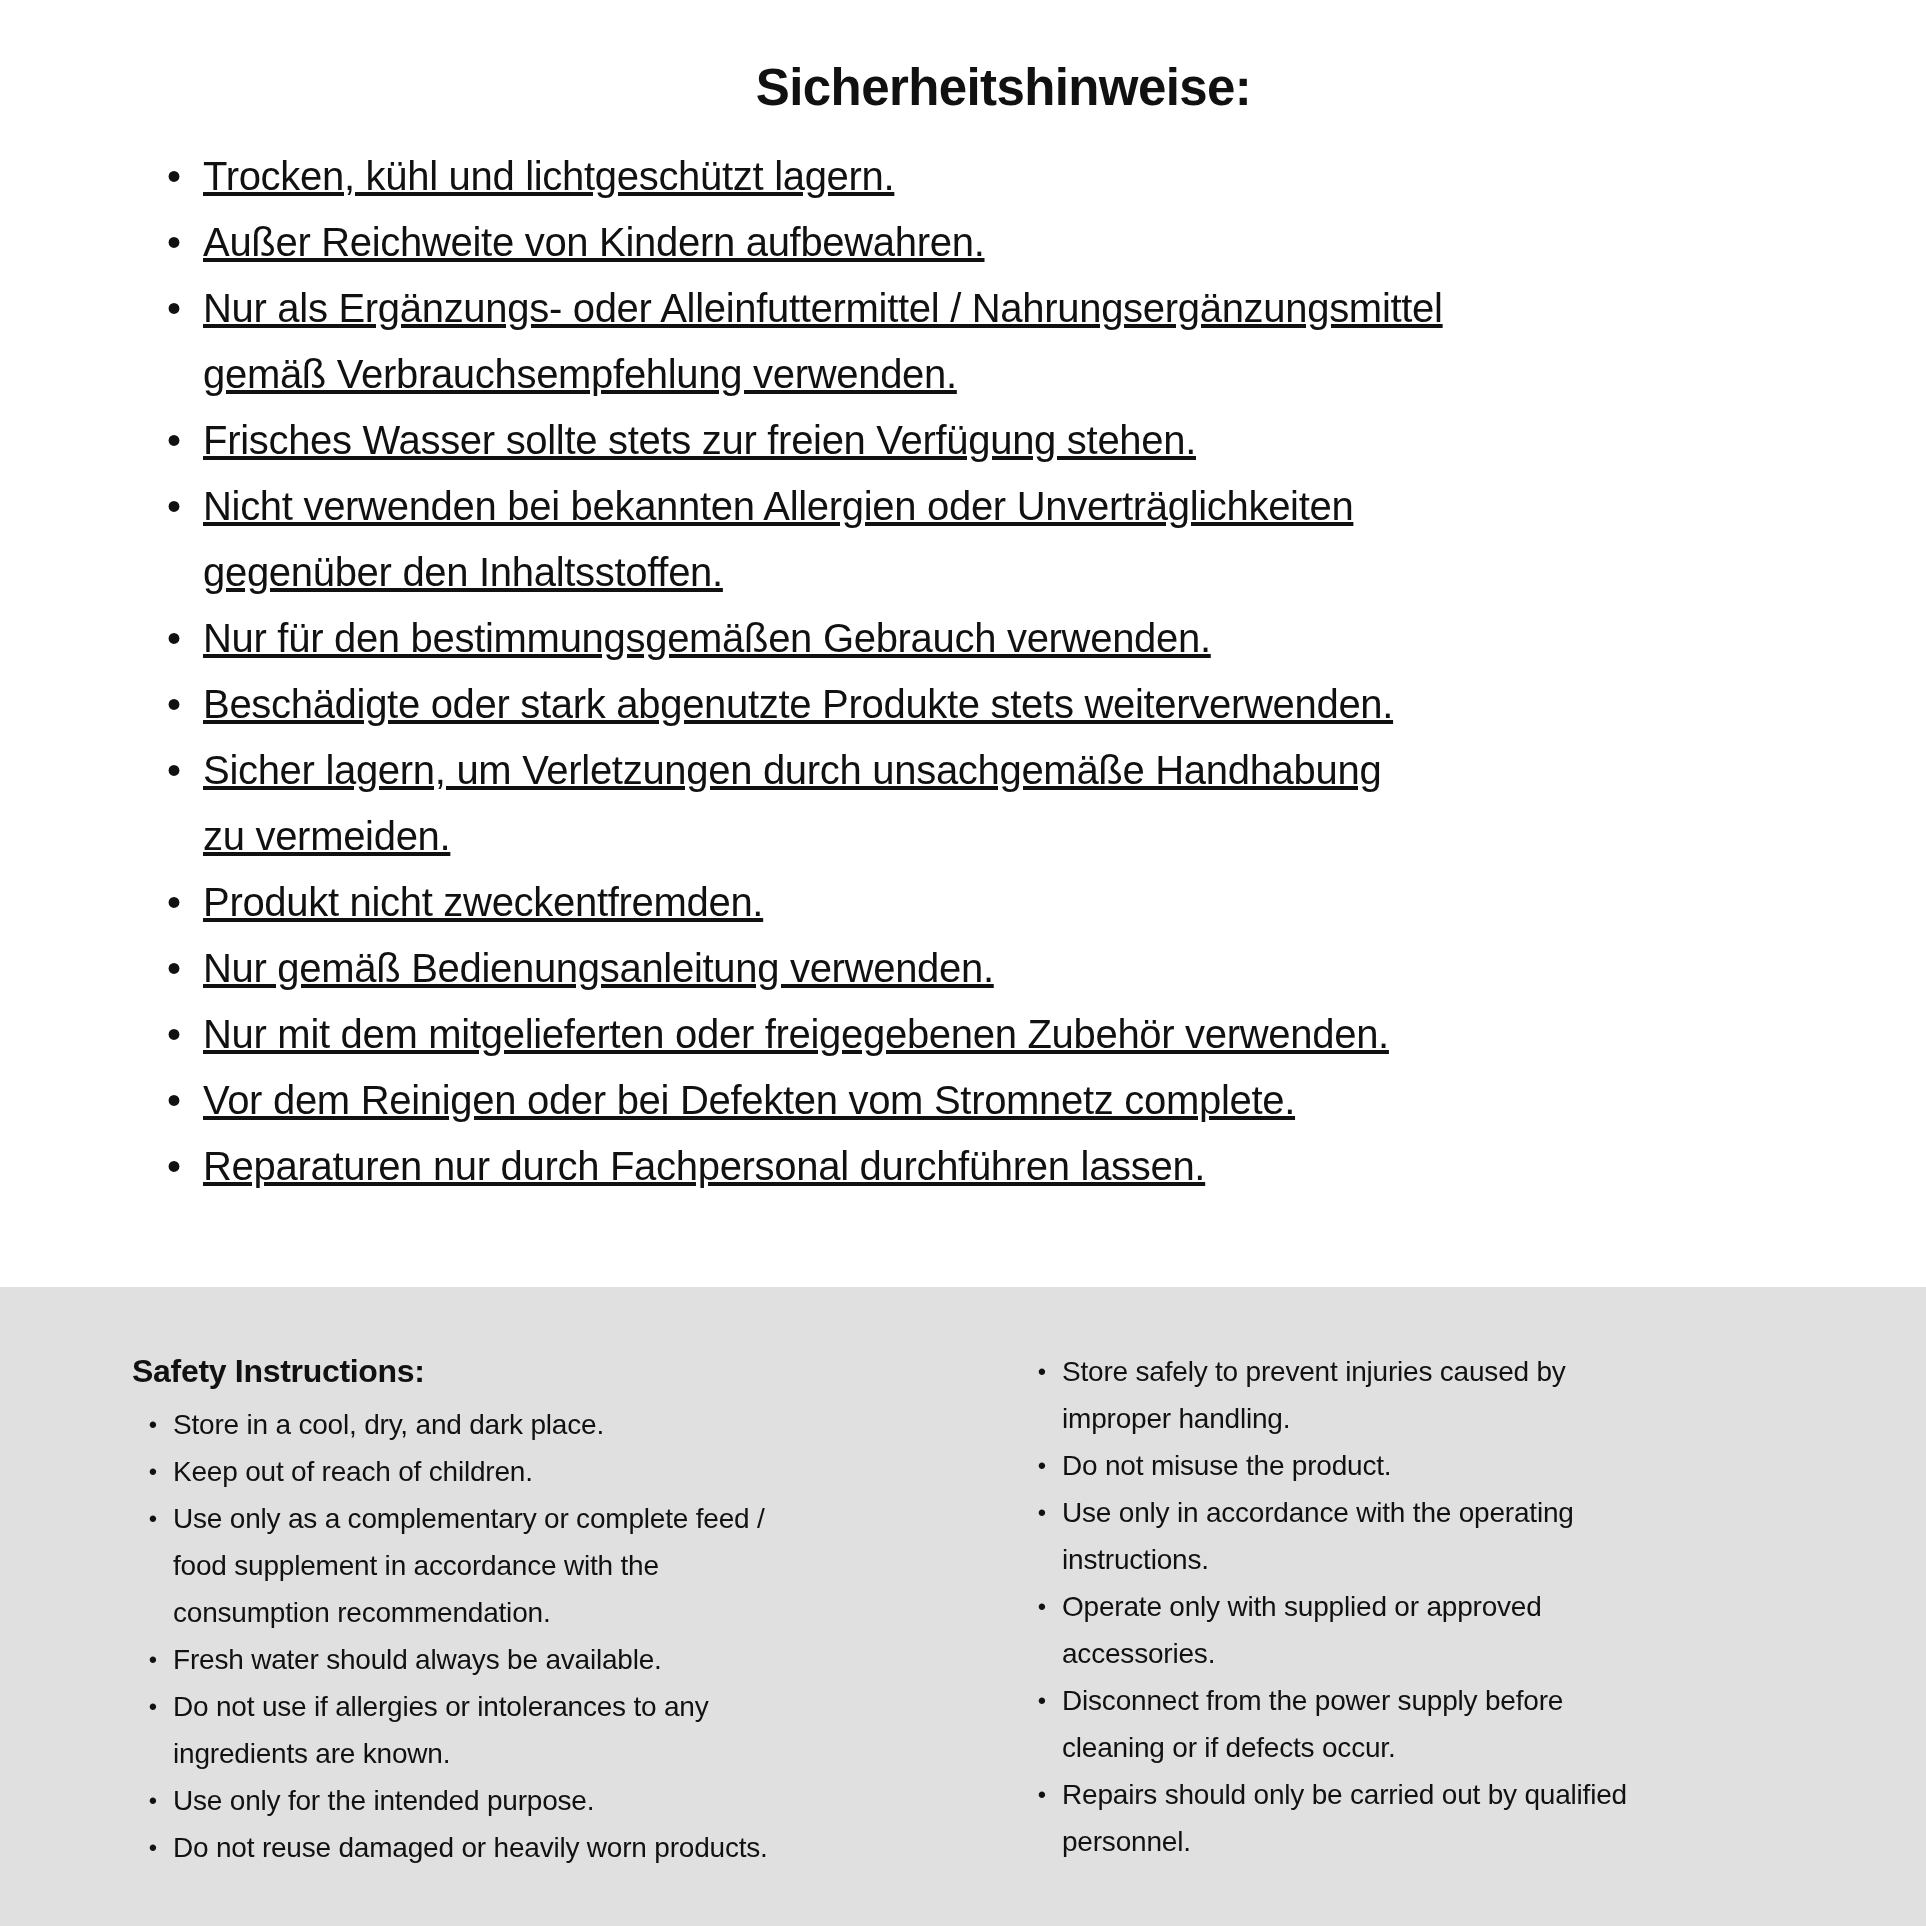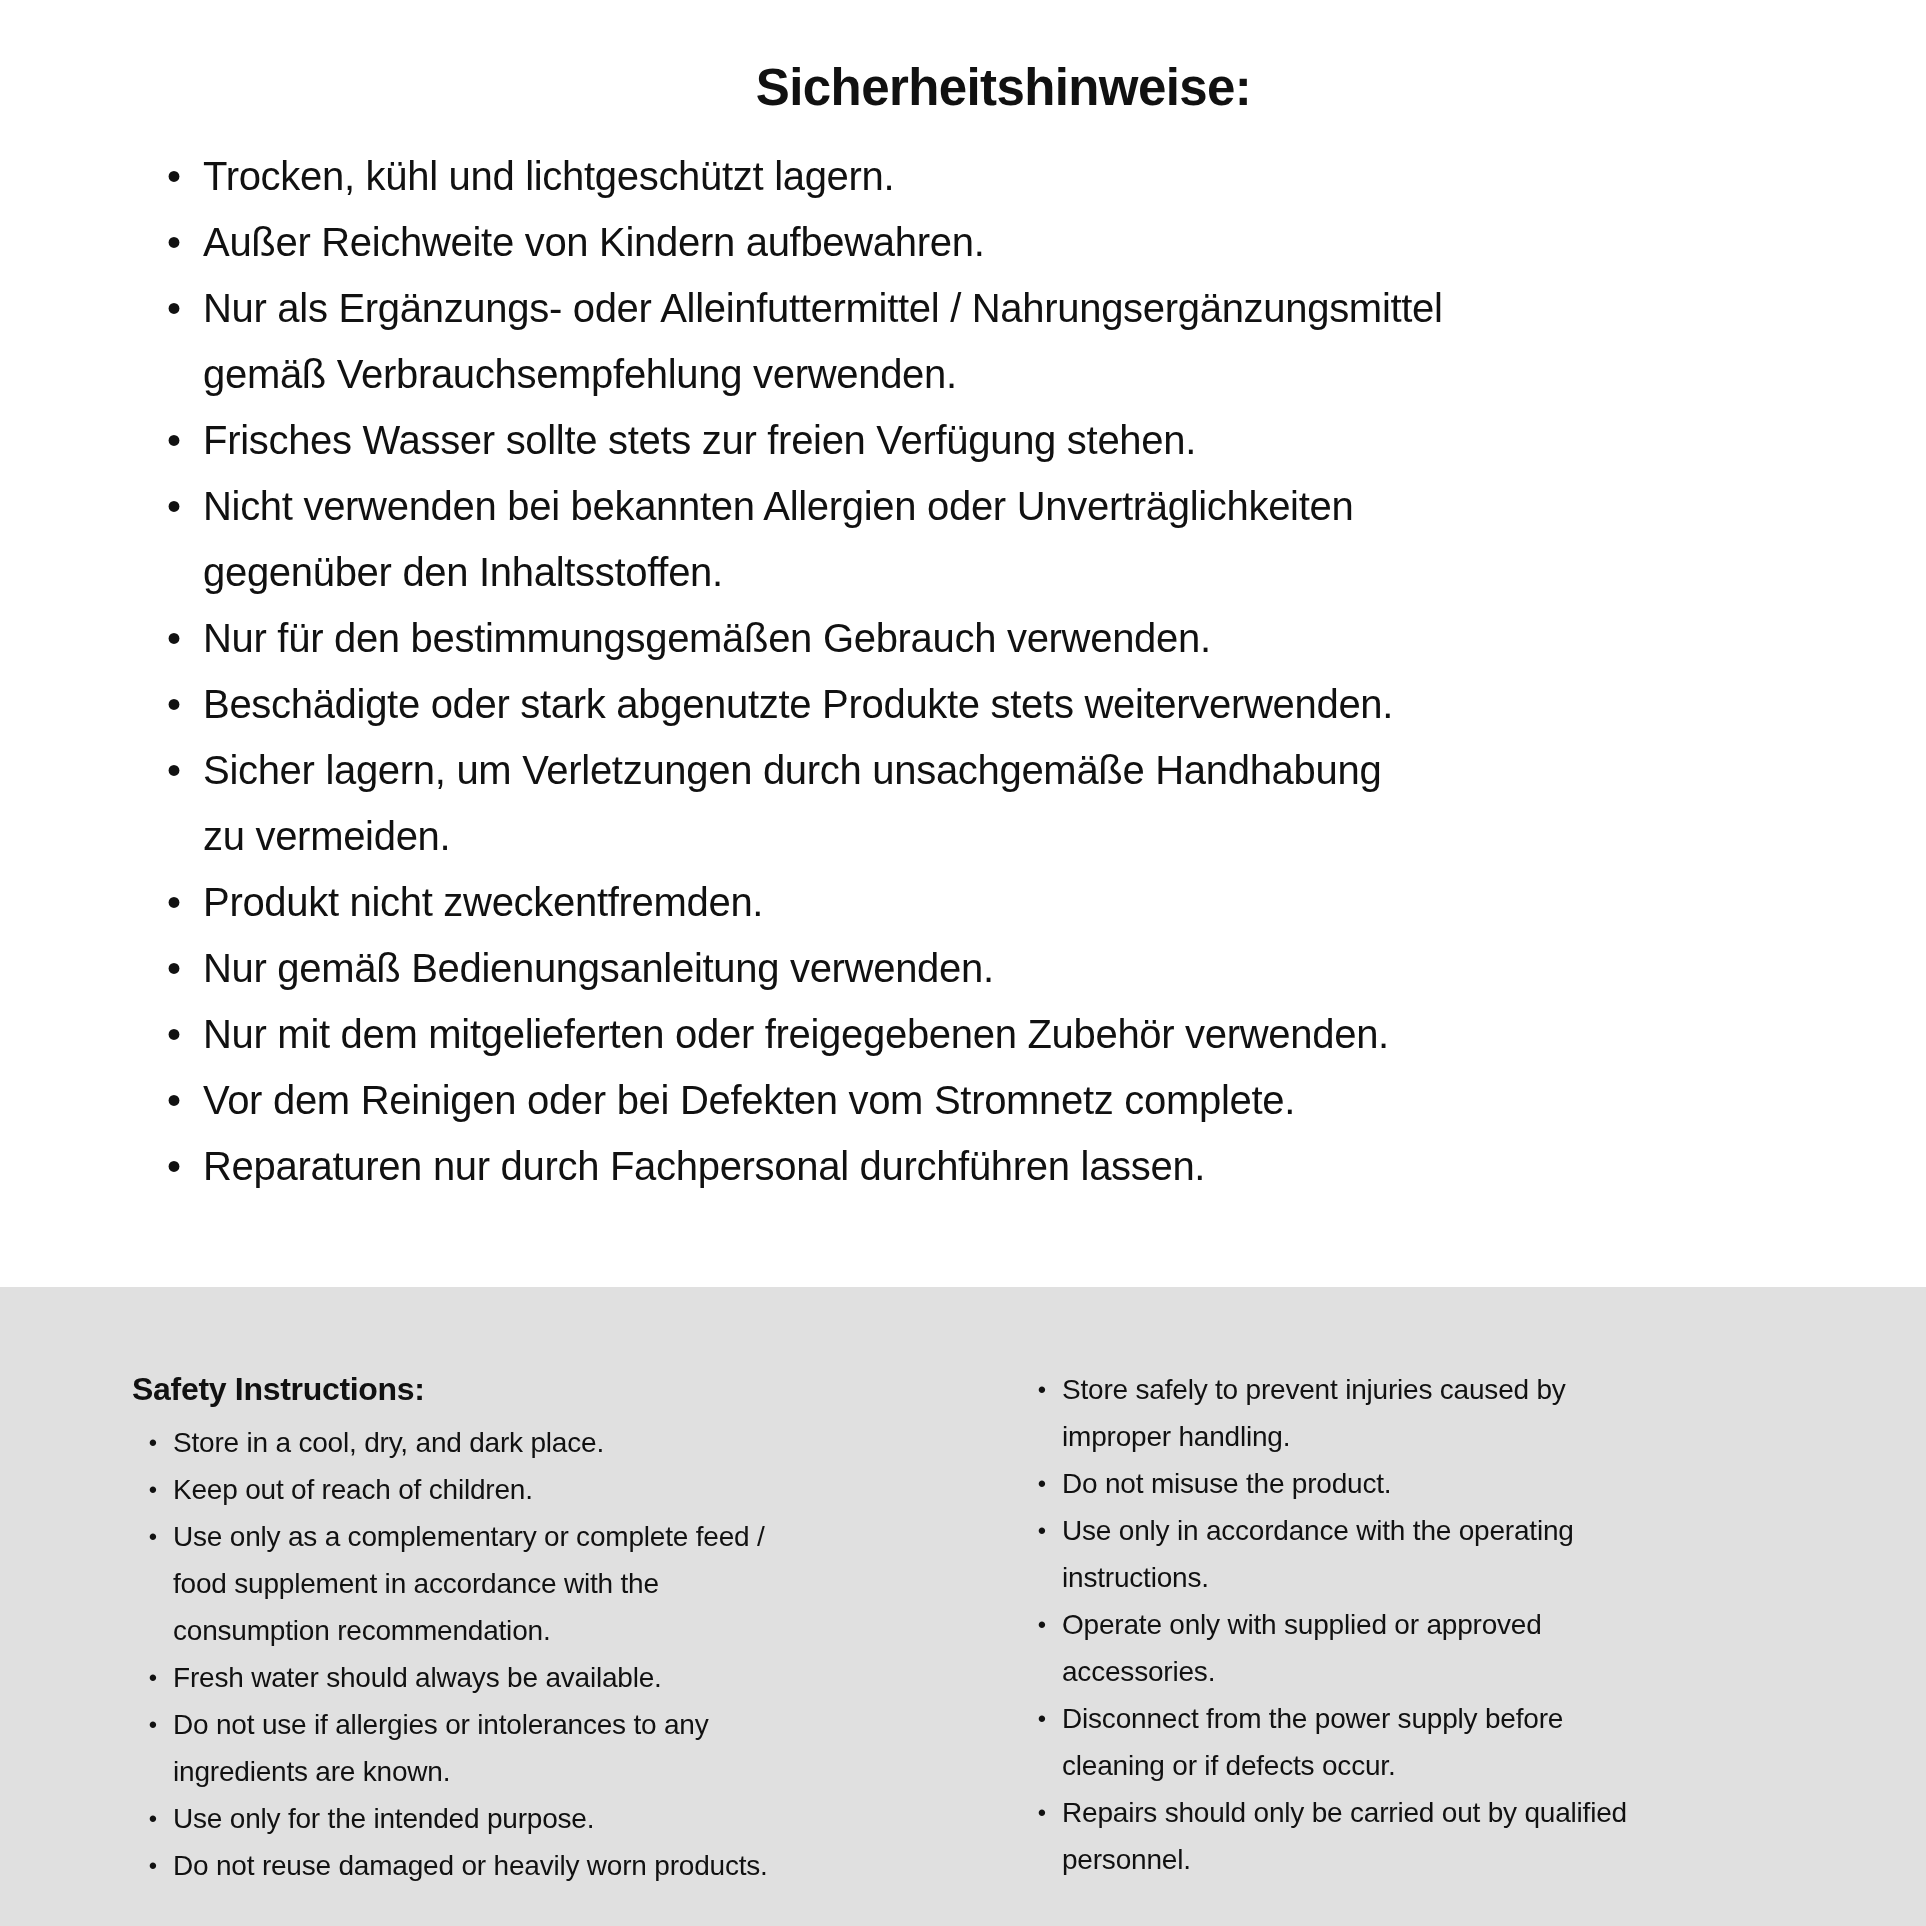--- a/index.html
+++ b/index.html
@@ -35,20 +35,21 @@
     margin: 0 0 29.5px 0;
     text-align: center;
   }
   .de-list {
     list-style: none;
     margin: 0;
     padding: 0;
     font-size: 40px;
     line-height: 66px;
     letter-spacing: -0.3px;
+    text-decoration: underline;
   }
   .de-list li {
     position: relative;
     padding-left: 71px;
     white-space: pre-line;
   }
   .de-list li::before {
     content: "\2022";
     position: absolute;
     left: 35px;
@@ -57,21 +58,21 @@
 
   
   .en-section {
     position: absolute;
     top: 1287px;
     left: 0;
     width: 1926px;
     height: 639px;
     box-sizing: border-box;
     background: #e0e0e0;
-    padding: 79px 32px 0 132px;
+    padding: 61px 32px 0 132px;
     display: flex;
     align-items: flex-start;
   }
   .en-col-left {
     width: 889px;
     flex: 0 0 auto;
   }
   .en-col-right {
     flex: 1 1 auto;
   }

